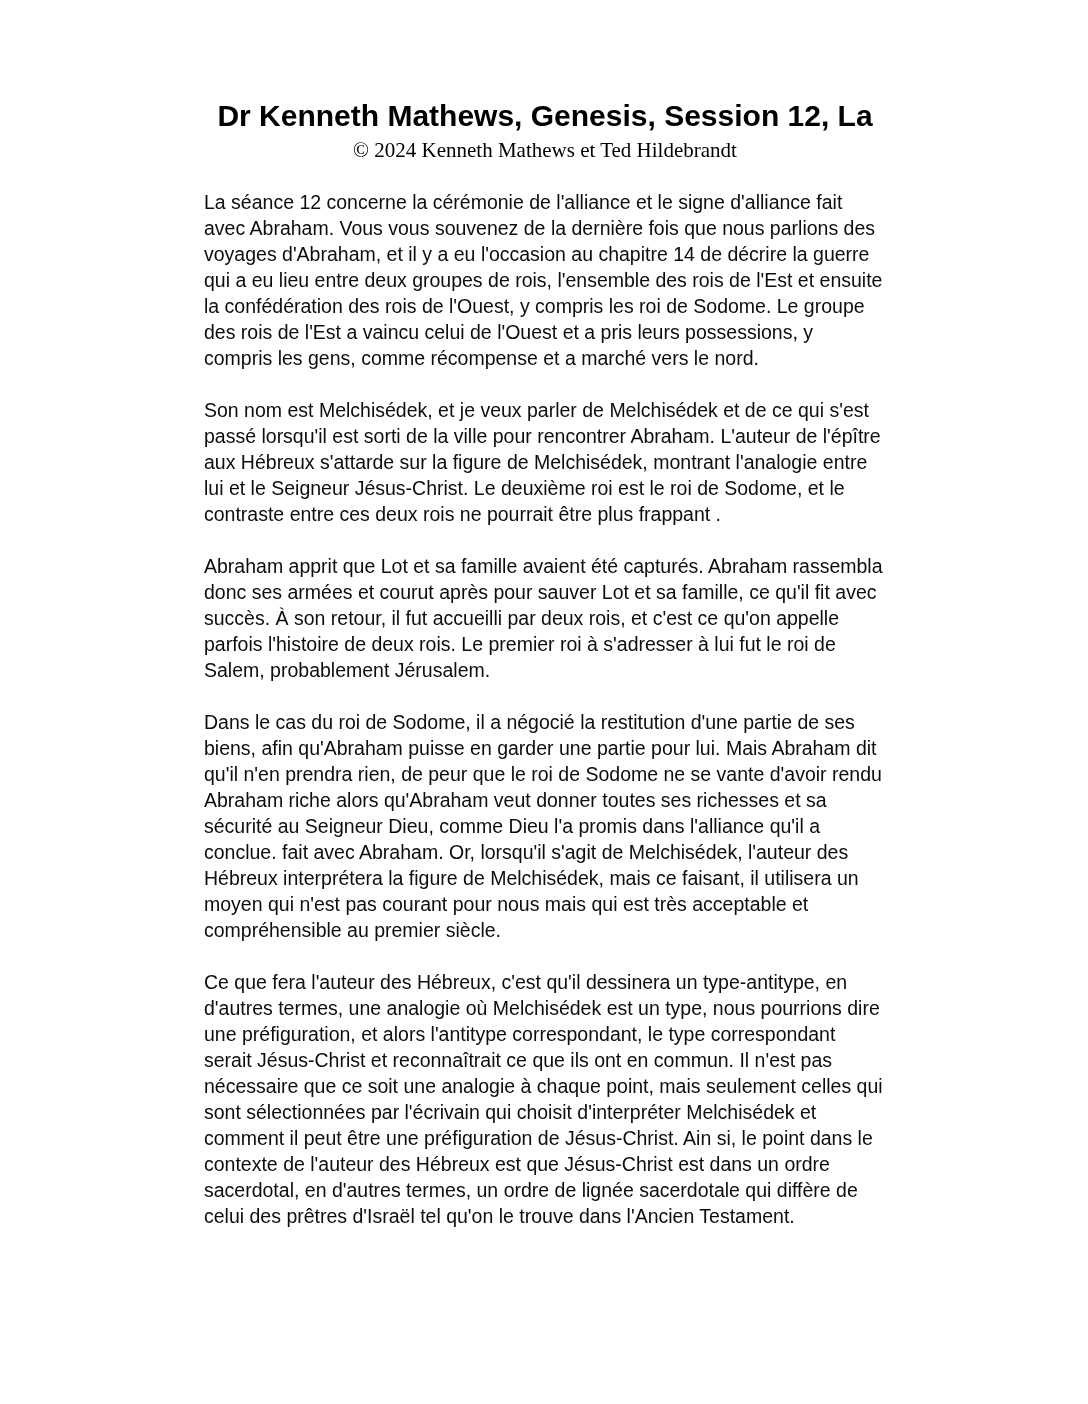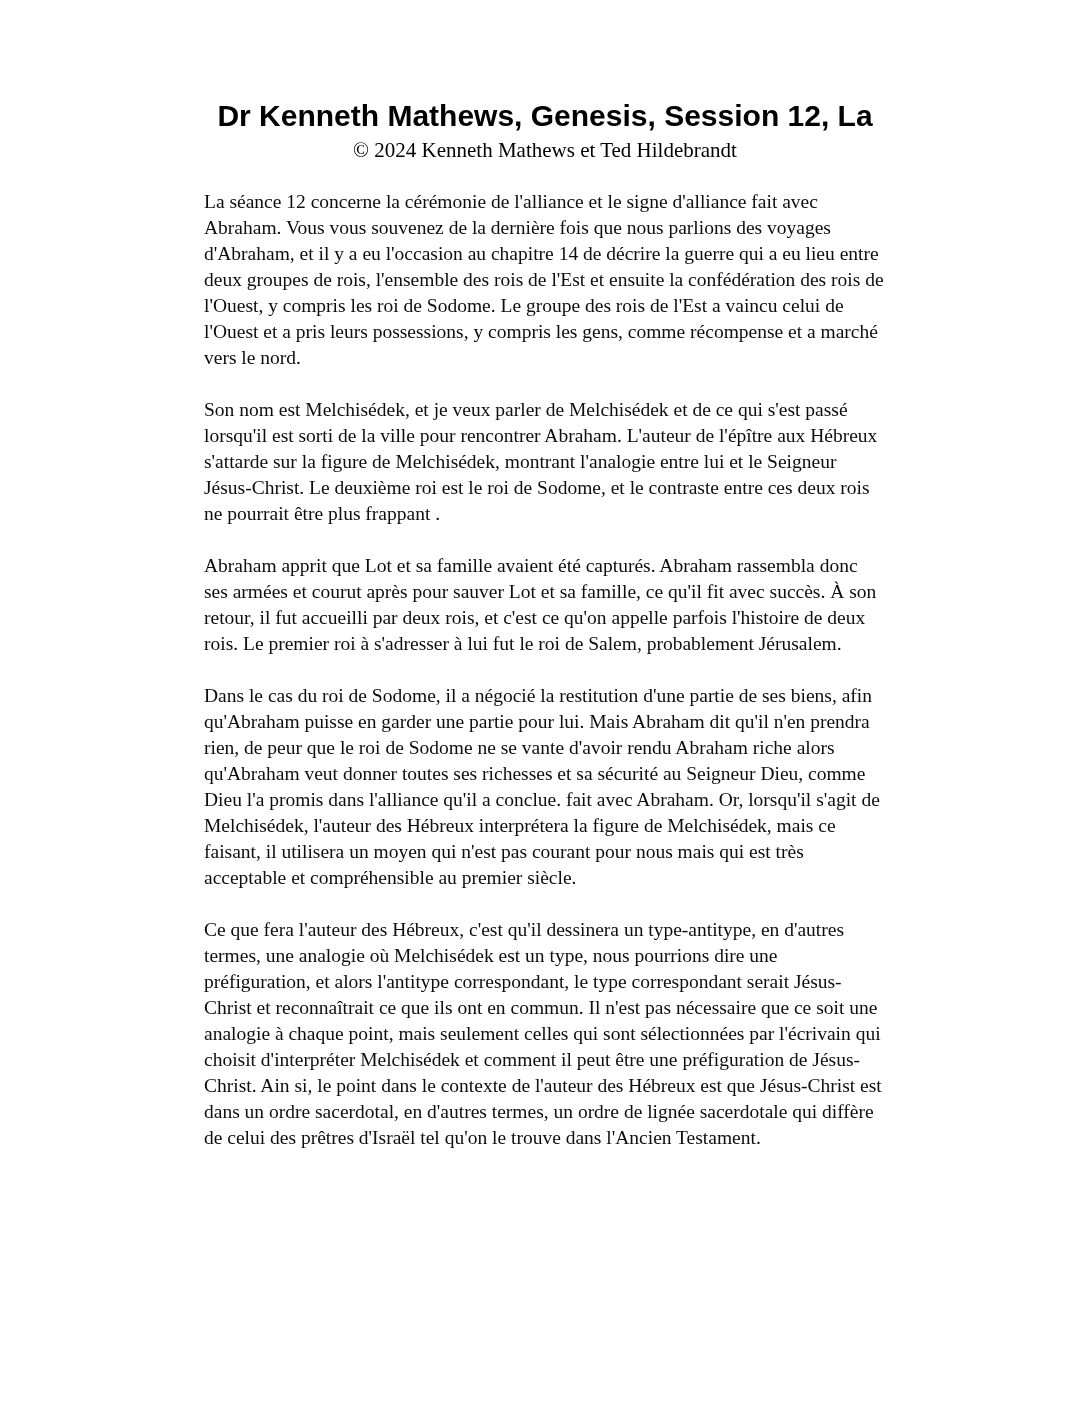--- a/index.html
+++ b/index.html
@@ -39,21 +39,20 @@
     margin-top: 26px;
     font-family: "Liberation Sans", sans-serif;
     font-size: 19.5px;
     line-height: 26px;
     color: #0d0d0d;
     text-align: left;
   }
   .doc-body p {
     margin: 0 0 26px 0;
     white-space: pre-line;
-    font-family: Liberation Serif, serif;
   }
 </style>
 </head>
 <body>
 
 <div class="page">
 
   <h1 class="doc-title"><span>Dr Kenneth Mathews, Genesis, Session 12, La</span><br></h1>
 
   <div class="copyright">© 2024 Kenneth Mathews et Ted Hildebrandt</div>

